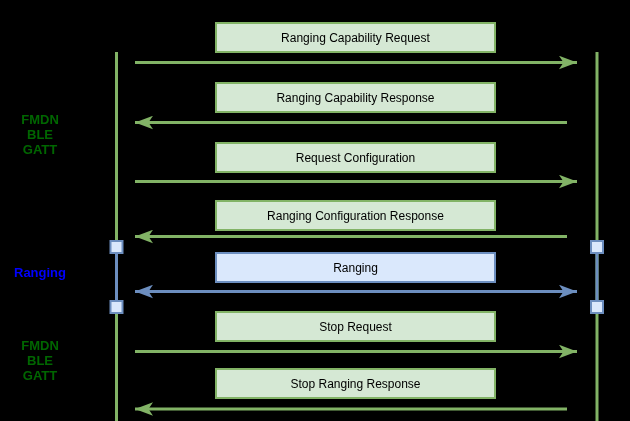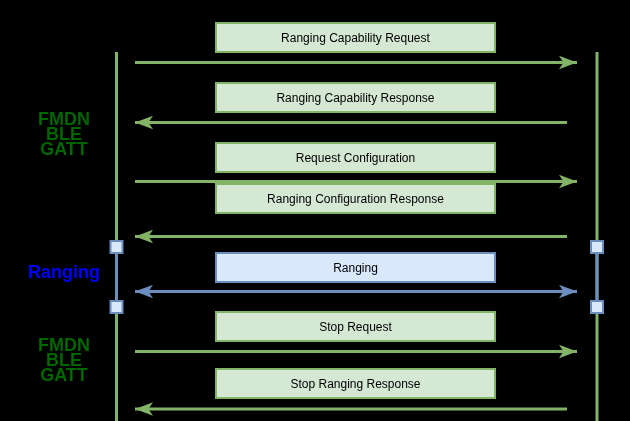--- a/index.html
+++ b/index.html
@@ -26,24 +26,24 @@
     font-size: 12px;
     color: #000000;
     white-space: nowrap;
   }
   .msg-box.blue {
     border-color: #6c8ebf;
     background: #dae8fc;
   }
   .side-label {
     position: absolute;
-    left: 24px;
+    left: 0;
     width: 80px;
     text-align: center;
-    font-size: 18px;
+    font-size: 13px;
     font-weight: bold;
     line-height: 15px;
   }
   .side-label.green { color: #006600; }
   .side-label.blue  { color: #0000ff; }
 </style>
 </head>
 <body>
 
 <div class="canvas">
@@ -77,21 +77,21 @@
 
     <rect x="110.5" y="241" width="12" height="12" fill="#dae8fc" stroke="#6c8ebf" stroke-width="2"></rect>
     <rect x="110.5" y="301" width="12" height="12" fill="#dae8fc" stroke="#6c8ebf" stroke-width="2"></rect>
     <rect x="591" y="241" width="12" height="12" fill="#dae8fc" stroke="#6c8ebf" stroke-width="2"></rect>
     <rect x="591" y="301" width="12" height="12" fill="#dae8fc" stroke="#6c8ebf" stroke-width="2"></rect>
   </svg>
 
   <div class="msg-box" style="top:22px">Ranging Capability Request</div>
   <div class="msg-box" style="top:82px">Ranging Capability Response</div>
   <div class="msg-box" style="top:142px">Request Configuration</div>
-  <div class="msg-box" style="top:183px">Ranging Configuration Response</div>
+  <div class="msg-box" style="top:200px">Ranging Configuration Response</div>
   <div class="msg-box blue" style="top:252px">Ranging</div>
   <div class="msg-box" style="top:311px">Stop Request</div>
   <div class="msg-box" style="top:368px">Stop Ranging Response</div>
 
   <div class="side-label green" style="top:112px">
     <div>FMDN</div>
     <div>BLE</div>
     <div>GATT</div>
   </div>
   <div class="side-label blue" style="top:265px">

